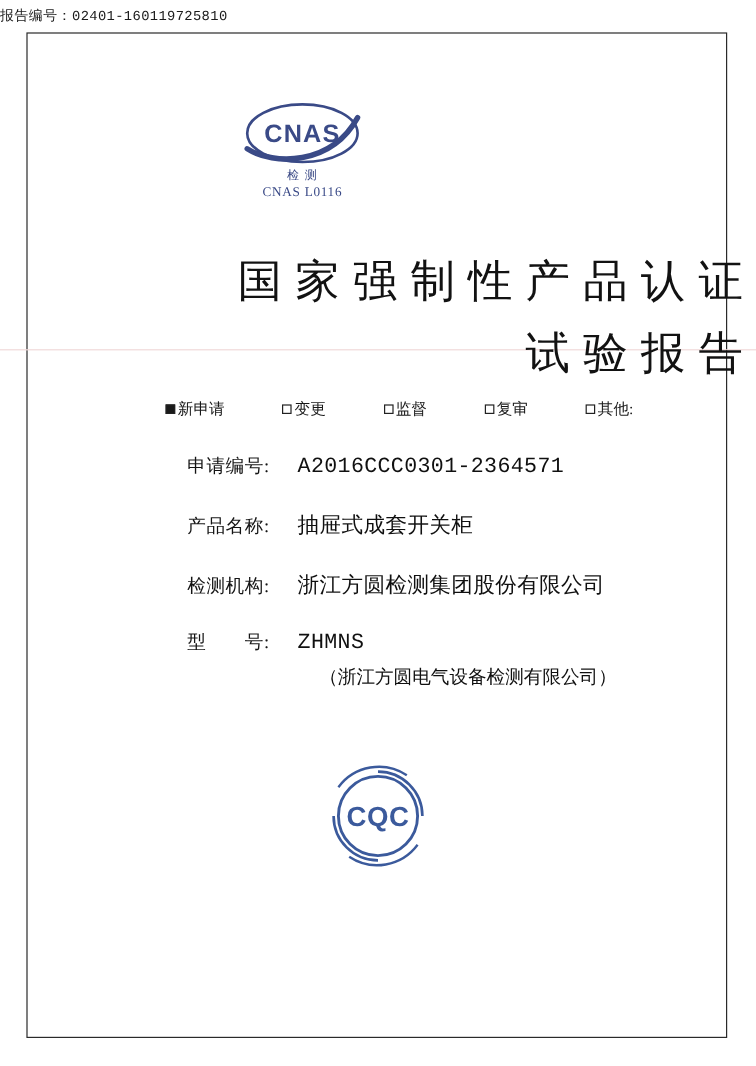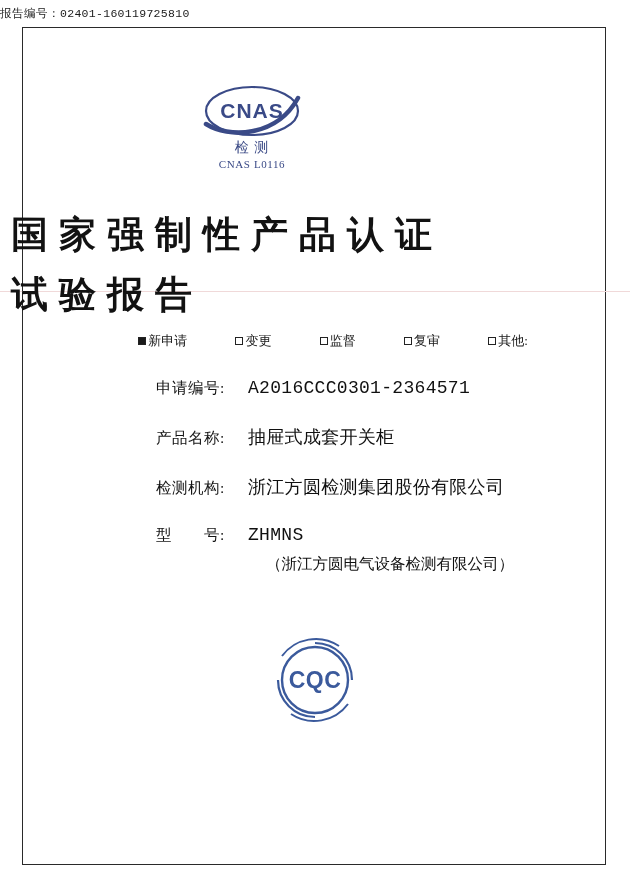--- a/index.html
+++ b/index.html
@@ -111,42 +111,42 @@
     text-align: center;
   }
   .cnas-oval {
     width: 108px;
     height: 58px;
     margin: 0 auto;
     position: relative;
   }
   .cnas-oval svg { display: block; }
   .cnas-sub {
-    font-family: Liberation Serif, serif;
-    font-size: 14px;
+    font-family: Liberation Sans, sans-serif;
+    font-size: 10px;
     color: #3b4a86;
     margin-top: 1px;
     letter-spacing: 1px;
   }
   .cnas-code {
     font-family: Liberation Serif, serif;
     font-size: 11px;
     color: #3a4a87;
     letter-spacing: 0.6px;
     margin-top: 1px;
   }
 
   
   .title-main, .title-sub {
     position: absolute;
     left: 0;
     width: 630px;
-    text-align: left;
-    font-family: "Liberation Serif", serif;
-    font-weight: bold;
+    text-align: right;
+    font-family: "Liberation Serif", serif;
+    font-weight: normal;
     color: #121212;
   }
   .title-main {
     top: 210px;
     font-size: 37px;
     letter-spacing: 11px;
     text-indent: 11px;
   }
   .title-sub {
     top: 270px;

